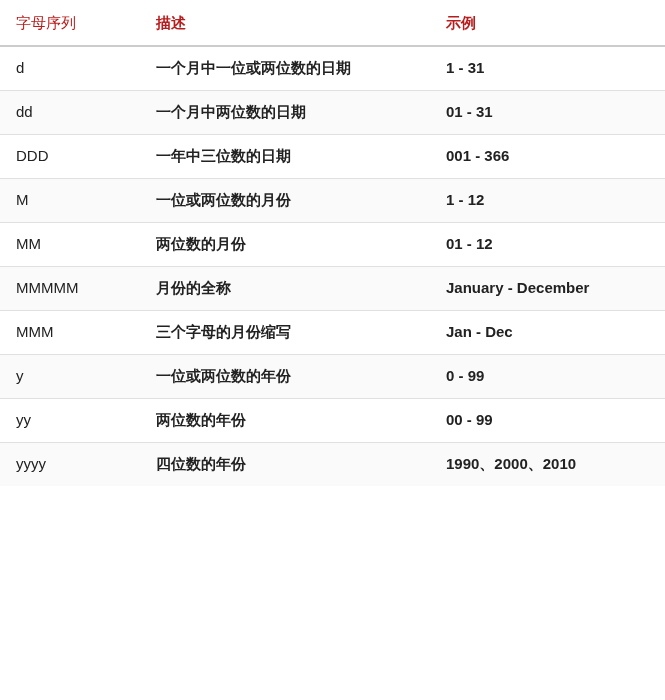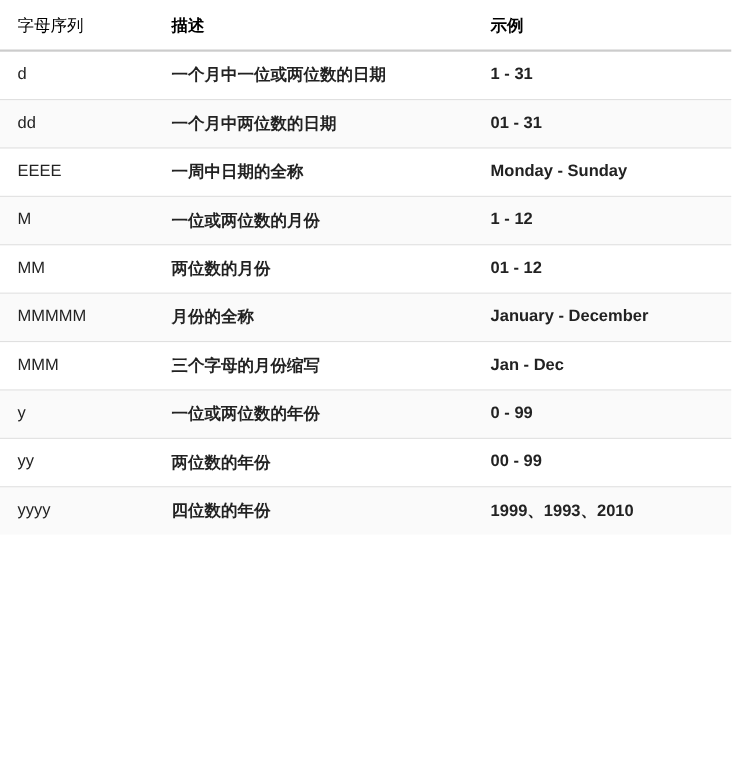--- a/index.html
+++ b/index.html
@@ -29,21 +29,21 @@
 
     thead tr {
       border-bottom: 2px solid #cccccc;
     }
 
     th {
       padding: 14px 16px 12px 16px;
       text-align: left;
       font-weight: 700;
       font-size: 15px;
-      color: #000000;
+      color: #b91c1c;
     }
 
     td {
       padding: 12px 16px;
       font-size: 15px;
       color: #222222;
       vertical-align: top;
       font-weight: bold;
     }
 
@@ -93,23 +93,23 @@
           <td class="col-pattern">d</td>
           <td class="col-desc">一个月中一位或两位数的日期</td>
           <td class="col-example">1 - 31</td>
         </tr>
         <tr>
           <td class="col-pattern">dd</td>
           <td class="col-desc">一个月中两位数的日期</td>
           <td class="col-example">01 - 31</td>
         </tr>
         <tr>
-          <td class="col-pattern">EEEE</td>
-          <td class="col-desc">一周中日期的全称</td>
-          <td class="col-example">Monday - Sunday</td>
+          <td class="col-pattern">DDD</td>
+          <td class="col-desc">一年中三位数的日期</td>
+          <td class="col-example">001 - 366</td>
         </tr>
         <tr>
           <td class="col-pattern">M</td>
           <td class="col-desc">一位或两位数的月份</td>
           <td class="col-example">1 - 12</td>
         </tr>
         <tr>
           <td class="col-pattern">MM</td>
           <td class="col-desc">两位数的月份</td>
           <td class="col-example">01 - 12</td>
@@ -130,17 +130,17 @@
           <td class="col-example">0 - 99</td>
         </tr>
         <tr>
           <td class="col-pattern">yy</td>
           <td class="col-desc">两位数的年份</td>
           <td class="col-example">00 - 99</td>
         </tr>
         <tr>
           <td class="col-pattern">yyyy</td>
           <td class="col-desc">四位数的年份</td>
-          <td class="col-example">1999、1993、2010</td>
+          <td class="col-example">1990、2000、2010</td>
         </tr>
       </tbody>
   </table>
 </div>
 
 </body></html>

